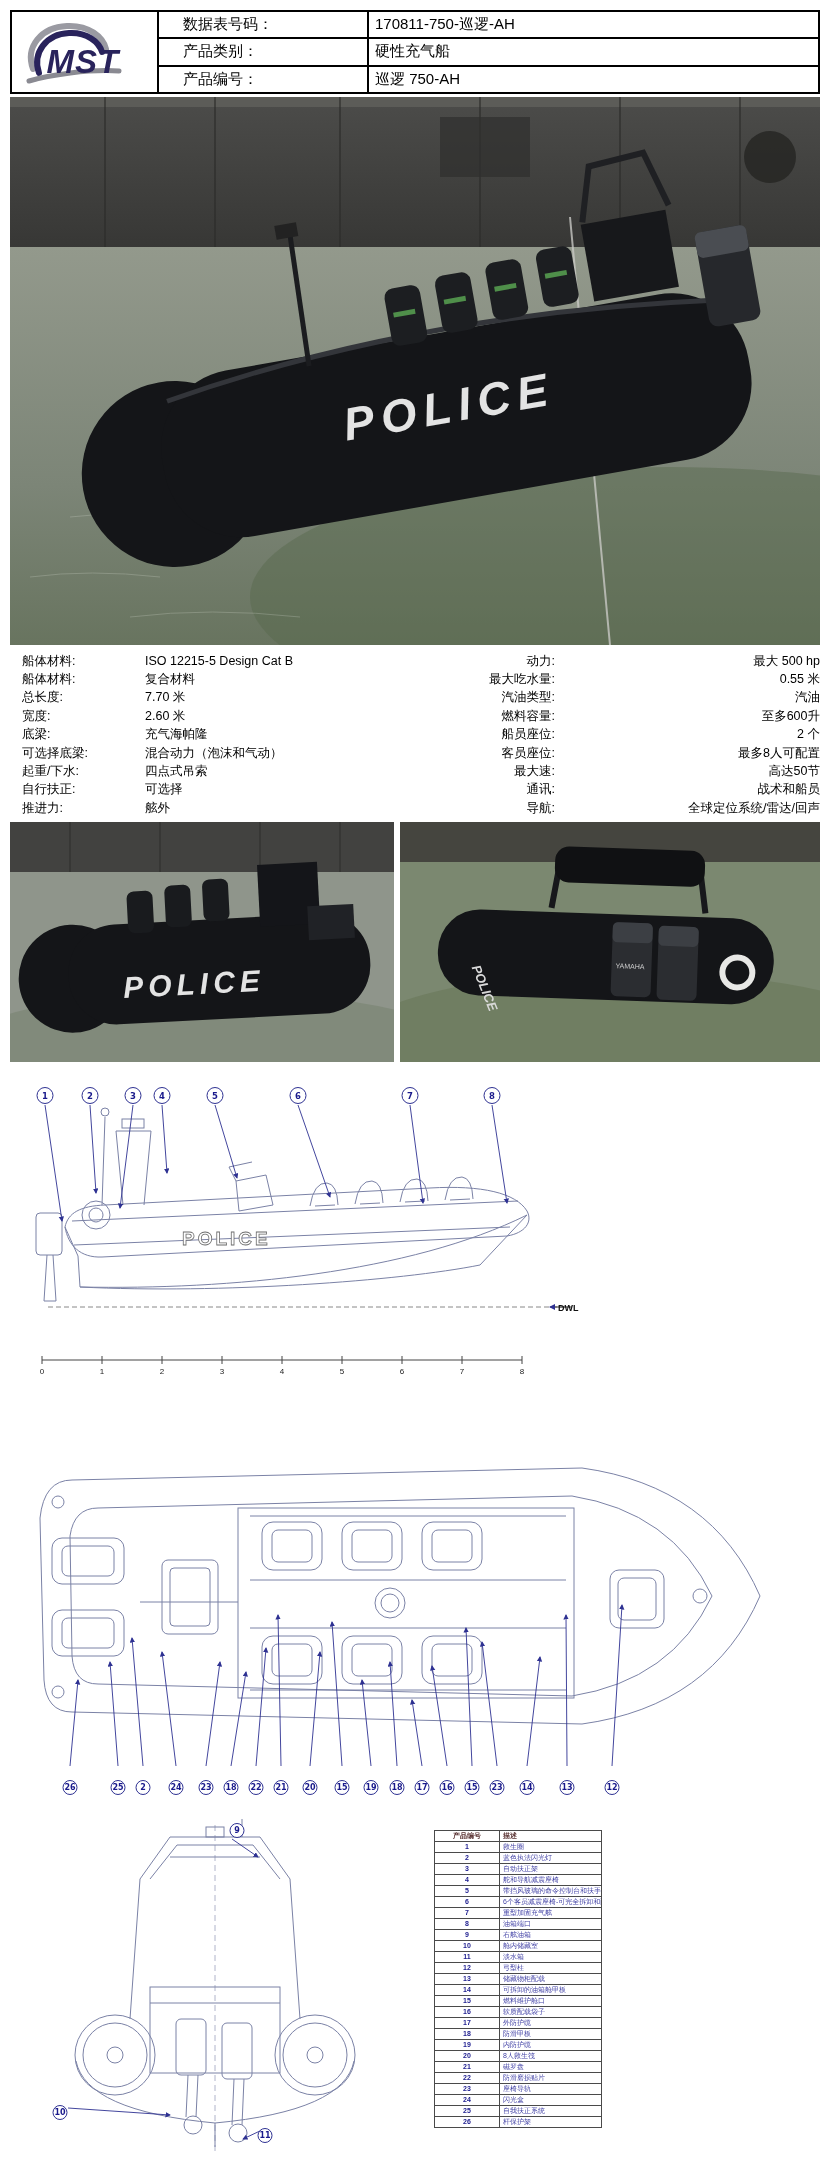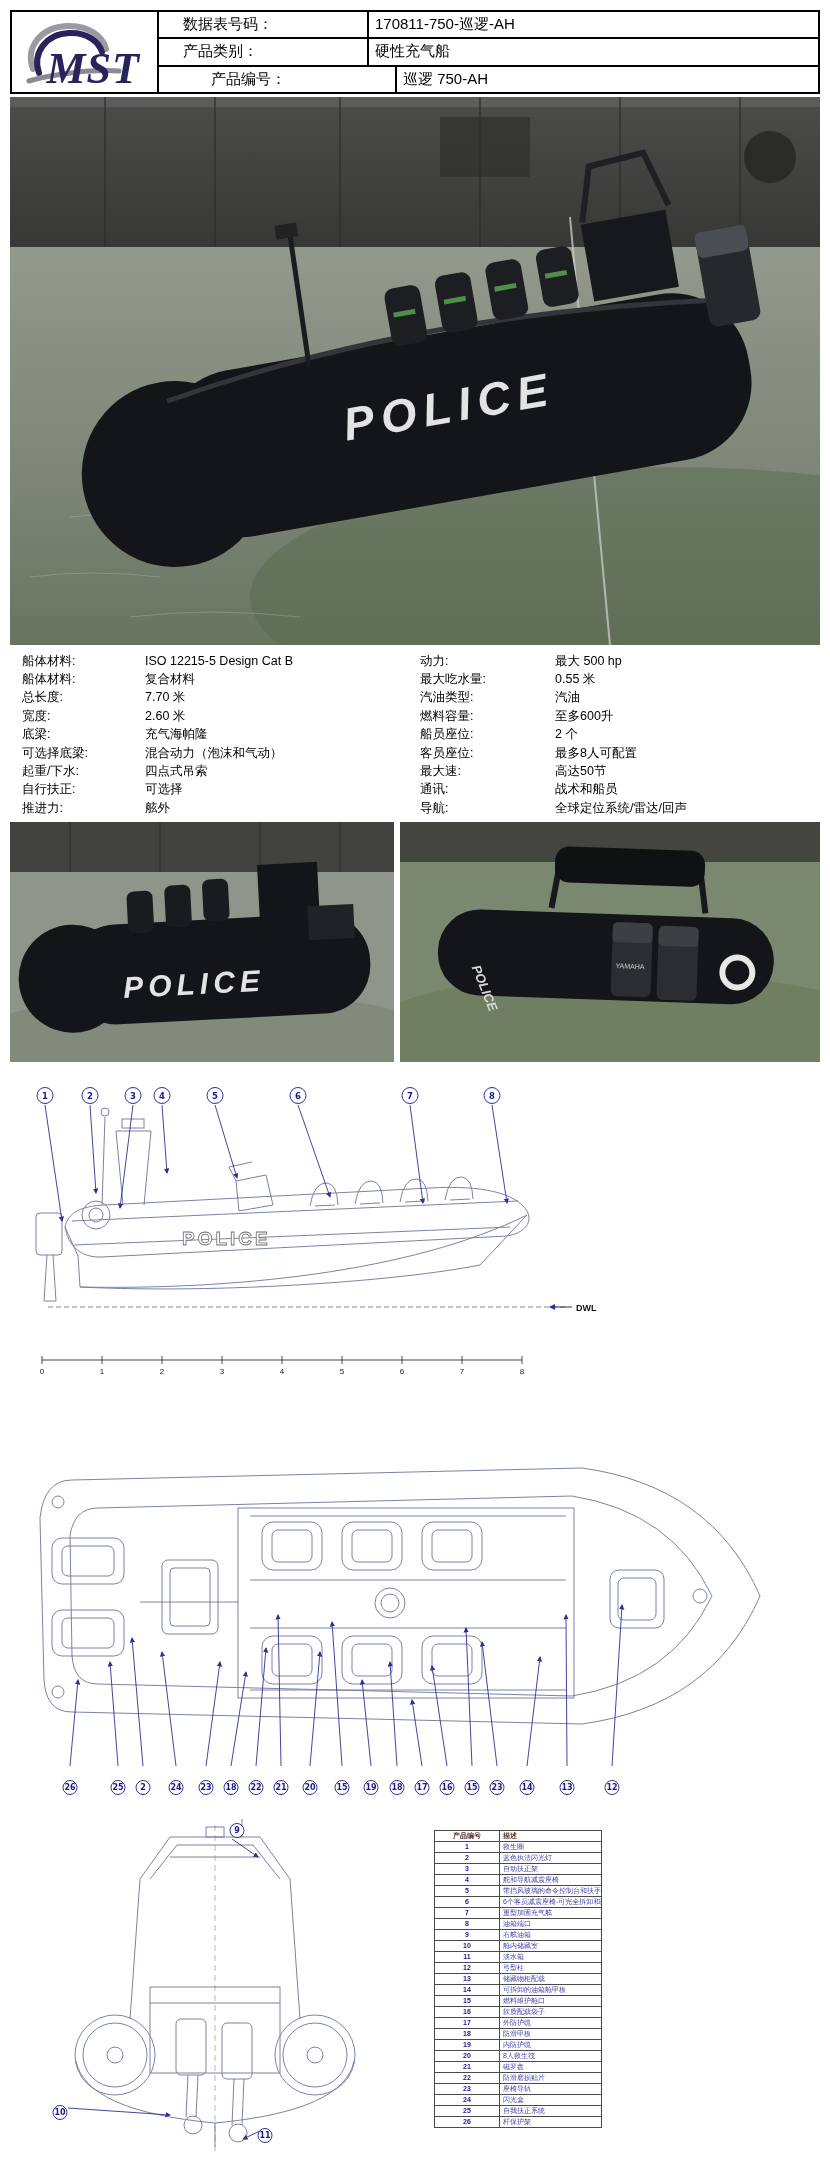--- a/index.html
+++ b/index.html
@@ -4,60 +4,60 @@
 <style>
   html,body{margin:0;padding:0;background:#fff;}
   #page{position:relative;width:830px;height:2172px;background:#fff;overflow:hidden;
         font-family:"Liberation Sans",sans-serif;color:#000;}
   .sec{position:absolute;}
 
   
   .hdr{left:10px;top:10px;width:810px;height:84px;border:2px solid #000;display:flex;box-sizing:border-box;background:#fff;}
   .hdr-logo{width:145px;border-right:2px solid #000;display:flex;align-items:center;justify-content:center;position:relative;}
   .logo-wrap{position:relative;width:132px;height:70px;}
-  .logo-text{position:absolute;left:28px;top:26px;font-size:44px;font-weight:bold;font-style:italic;
-             color:#29235c;letter-spacing:1px;font-family:Liberation Serif, serif;}
+  .logo-text{position:absolute;left:28px;top:26px;font-size:33px;font-weight:bold;font-style:italic;
+             color:#29235c;letter-spacing:1px;font-family:Liberation Sans, sans-serif;}
   .hdr-rows{flex:1;display:flex;flex-direction:column;}
   .hdr-row{flex:1;display:flex;border-bottom:2px solid #000;}
-  .hdr-row:last-child{border-bottom:none;margin-left:28px;}
+  .hdr-row:last-child{border-bottom:none;}
   .hdr-label{width:160px;border-right:2px solid #000;padding:3px 24px;font-size:15px;display:flex;align-items:center;}
   .hdr-value{flex:1;padding:3px 6px;font-size:15px;display:flex;align-items:center;}
 
   
   .photo{background:#777;overflow:hidden;}
   .photo svg{display:block;}
   #photo-main{left:10px;top:97px;width:810px;height:548px;}
   #photo-left{left:10px;top:822px;width:384px;height:240px;}
   #photo-right{left:400px;top:822px;width:420px;height:240px;}
 
   
   .specs{left:10px;top:652px;width:810px;height:168px;font-size:12.5px;}
   .spec-col{position:absolute;top:0;}
   .spec-col.left{left:12px;width:380px;}
-  .spec-col.right{left:410px;width:400px;}
+  .spec-col.right{left:410px;width:400px;text-align:right;}
   .spec-row{display:flex;height:18.4px;align-items:center;}
   .spec-label{flex:none;}
   .spec-col.left .spec-label{width:123px;}
   .spec-col.right .spec-label{width:135px;}
   .spec-value{flex:1;}
 
   
   #side-view{left:10px;top:1075px;width:810px;height:320px;}
   #plan-view{left:10px;top:1410px;width:810px;height:400px;}
   #front-view{left:10px;top:1815px;width:420px;height:352px;}
   .drawing{position:absolute;left:0;top:0;}
 
   .callout{position:absolute;width:15px;height:15px;border:1px solid #2e3192;border-radius:50%;
            background:#fff;color:#1a1a8c;font:bold 8px "DejaVu Sans",sans-serif;
            display:flex;align-items:center;justify-content:center;transform:translateX(-50%);box-sizing:border-box;}
   #side-view .callout{width:17px;height:17px;top:12px;font-size:8.5px;}
   #plan-view .callout{top:370px;}
 
   .ruler-num{position:absolute;top:292px;transform:translateX(-50%);font-size:8px;color:#222;}
-  .dwl{position:absolute;left:566px;top:228px;font-size:9px;font-weight:bold;color:#111;}
+  .dwl{position:absolute;left:548px;top:228px;font-size:9px;font-weight:bold;color:#111;}
 
   
   .parts{left:434px;top:1830px;width:168px;}
   .parts table{border-collapse:collapse;width:168px;table-layout:fixed;}
   .parts th,.parts td{border:1px solid #4a4a4a;font-size:7px;line-height:1.1;height:10px;
                       padding:0 3px;overflow:hidden;white-space:nowrap;}
   .parts th{color:#5a3333;text-align:left;font-weight:bold;}
   .parts th:first-child{width:58px;text-align:center;}
   .parts td.num{color:#1b1b8e;font-weight:bold;text-align:center;}
   .parts td.desc{color:#4343a6;}

